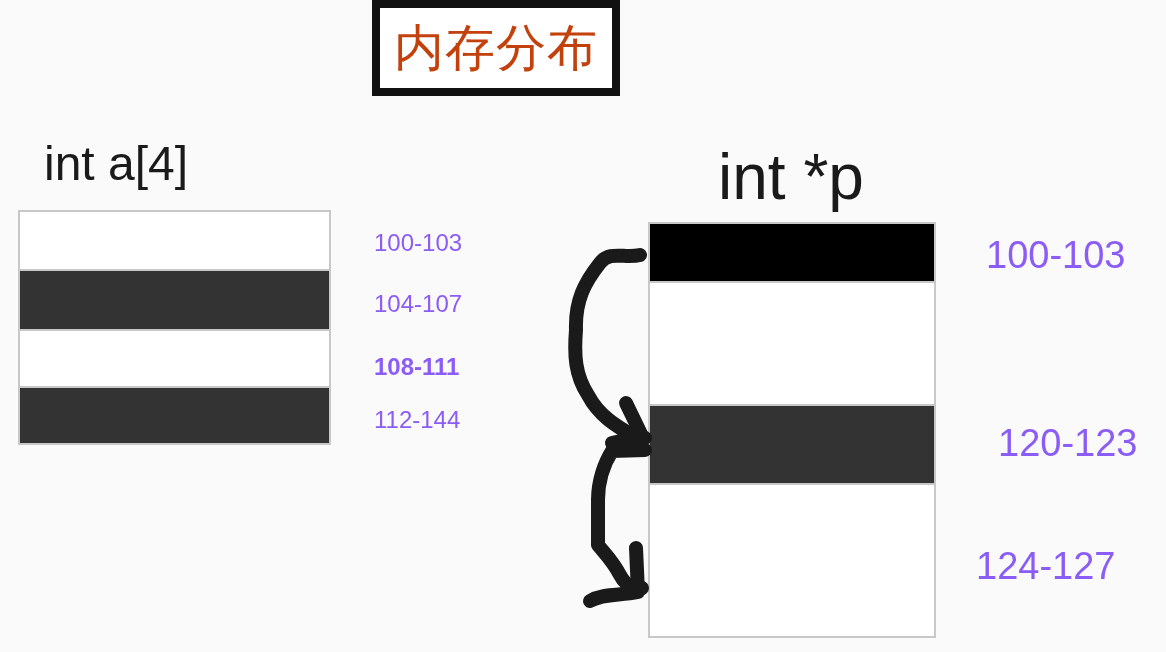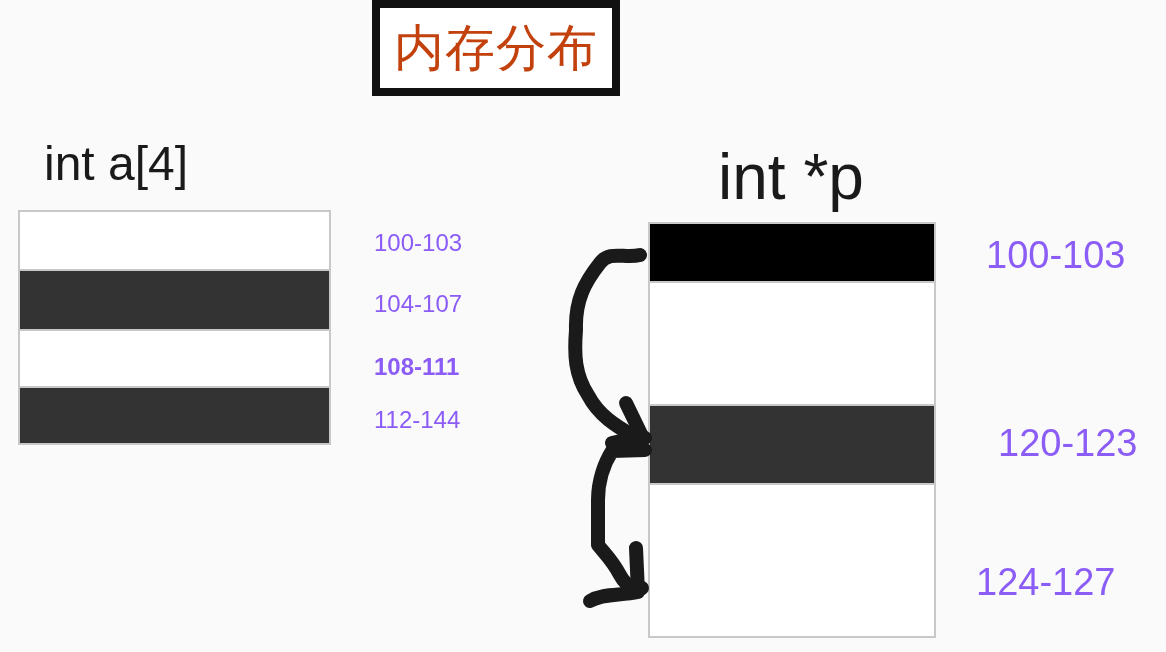--- a/index.html
+++ b/index.html
@@ -50,21 +50,21 @@
 
 <div class="abs mem-table" style="left:648px; top:222px; width:288px; height:416px;">
   <div class="cell" style="top:0; height:57px; background:#000000;"></div>
   <div class="cell" style="top:57px; height:125px; background:#ffffff; border-top:2px solid #c8c8c8; border-bottom:2px solid #c8c8c8;"></div>
   <div class="cell" style="top:182px; height:77px; background:#333333;"></div>
   <div class="cell" style="top:259px; height:153px; background:#ffffff; border-top:2px solid #c8c8c8;"></div>
 </div>
 
 <div class="addr addr-lg" style="left:986px; top:234px;">100-103</div>
 <div class="addr addr-lg" style="left:998px; top:408px;margin-top:14px;">120-123</div>
-<div class="addr addr-lg" style="left:976px; top:561px;">124-127</div>
+<div class="addr addr-lg" style="left:976px; top:545px;">124-127</div>
 
 <svg class="arrows" width="1166" height="652">
   <g fill="none" stroke="#1a1a1a" stroke-width="14" stroke-linecap="round" stroke-linejoin="round">
     <path d="M640,255 C625,259 610,250 600,263 C585,282 575,300 576,330 C574,355 575,375 588,395 C600,418 620,428 640,440 L645,438"></path>
     <path d="M626,403 L642,436 L612,443"></path>
     <path d="M645,450 L612,451 C605,462 598,480 598,500 L598,545 C606,555 612,560 620,575 C628,590 640,590 642,588"></path>
     <path d="M636,548 L638,592 C620,596 604,593 590,601"></path>
   </g>
 </svg>
 

